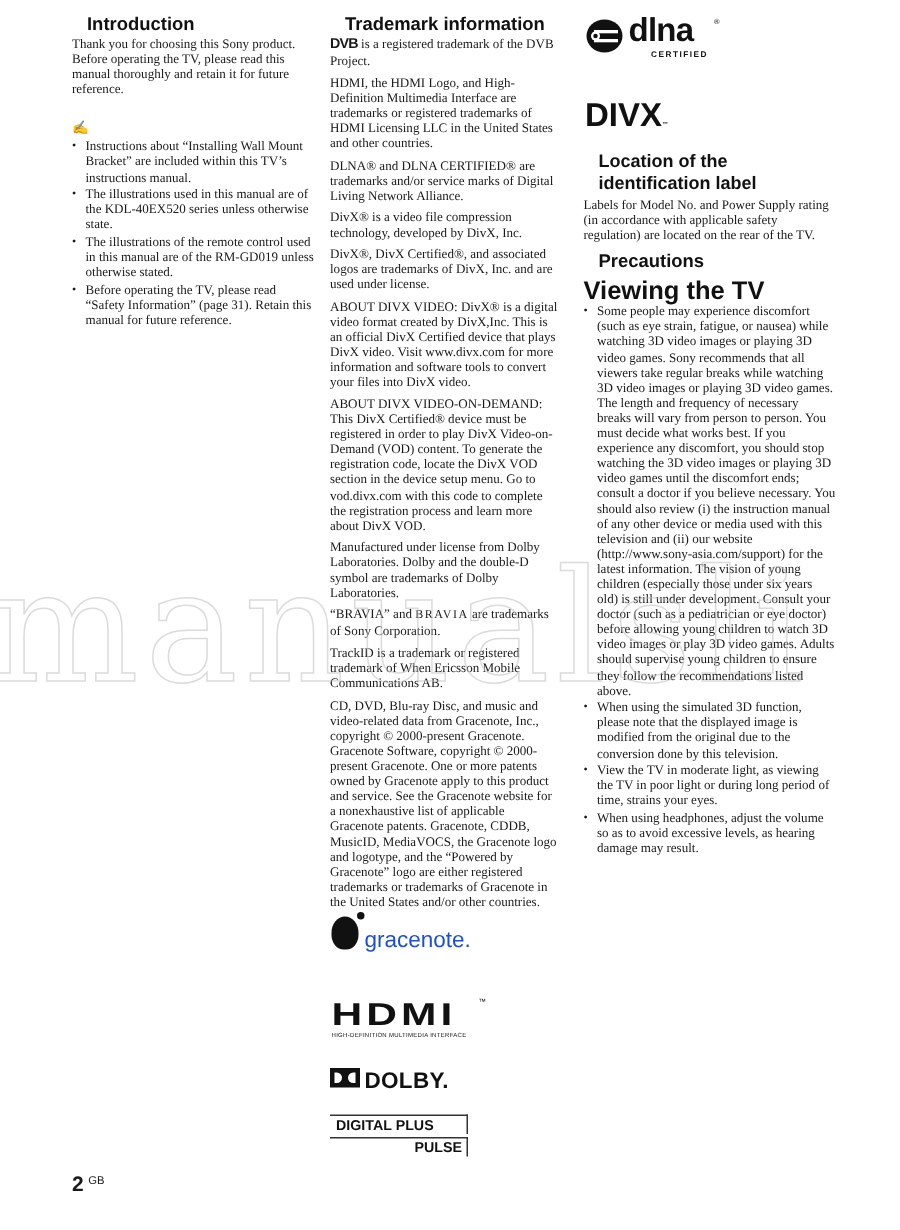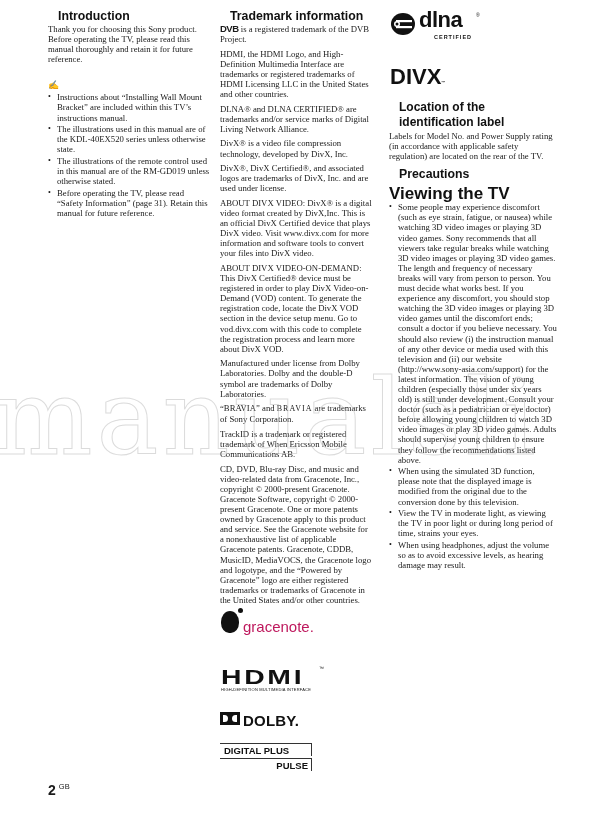--- a/index.html
+++ b/index.html
@@ -39,21 +39,21 @@
   .logo { position: absolute; font-family: "Liberation Sans", sans-serif; color: #111; }
   #dlna-logo { left: 390px; top: 10px; width: 100px; height: 30px; }
   #dlna-logo .mark { position: absolute; left: 0; top: 2px; width: 26px; height: 24px; }
   #dlna-logo .word { position: absolute; left: 29px; top: -3px; font-size: 22px; font-weight: bold; letter-spacing: -0.5px; }
   #dlna-logo .cert { position: absolute; left: 44px; top: 24px; font-size: 5.5px; font-weight: bold; letter-spacing: 1px; }
   #divx-logo { left: 390px; top: 64px; font-size: 22px; font-weight: 900; letter-spacing: 0px; font-style: normal; }
   #divx-logo .tm { font-size: 4px; vertical-align: baseline; }
   #gracenote-logo { left: 221px; top: 603px; height: 36px; width: 110px; }
   #gracenote-logo .ball { position: absolute; left: 0; top: 8px; width: 18px; height: 22px; background: #111; border-radius: 50% 50% 45% 45%; }
   #gracenote-logo .dot { position: absolute; left: 17px; top: 5px; width: 5px; height: 5px; background: #111; border-radius: 50%; }
-  #gracenote-logo .word { position: absolute; left: 22px; top: 15px; font-size: 15px; color: #be185d; }
+  #gracenote-logo .word { position: absolute; left: 22px; top: 15px; font-size: 15px; color: #1d4ed8; }
   #hdmi-logo { left: 221px; top: 665px; }
   #hdmi-logo .big { font-size: 21px; font-weight: 900; letter-spacing: 2px; transform: scaleX(1.35); transform-origin: left; display: inline-block; }
   #hdmi-logo .tm { position: absolute; left: 98px; top: 0px; font-size: 5px; }
   #hdmi-logo .tag { position: absolute; left: 0; top: 22px; font-size: 4px; white-space: nowrap; letter-spacing: 0.2px; }
   #dolby-logo { left: 220px; top: 712px; width: 92px; }
   #dolby-logo .row1 { display: flex; height: 16px; }
   #dolby-logo .dd { width: 20px; height: 13px; background: #111; position: relative; margin-right: 3px; }
   #dolby-logo .dd::before, #dolby-logo .dd::after {
     content: ""; position: absolute; top: 3px; width: 5px; height: 7px; background: #fff;
   }

